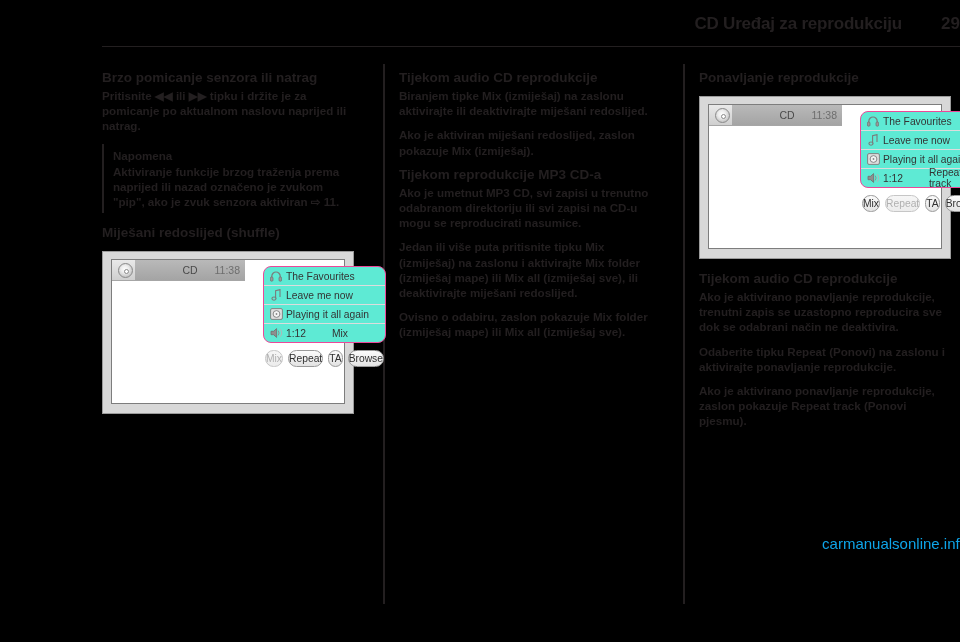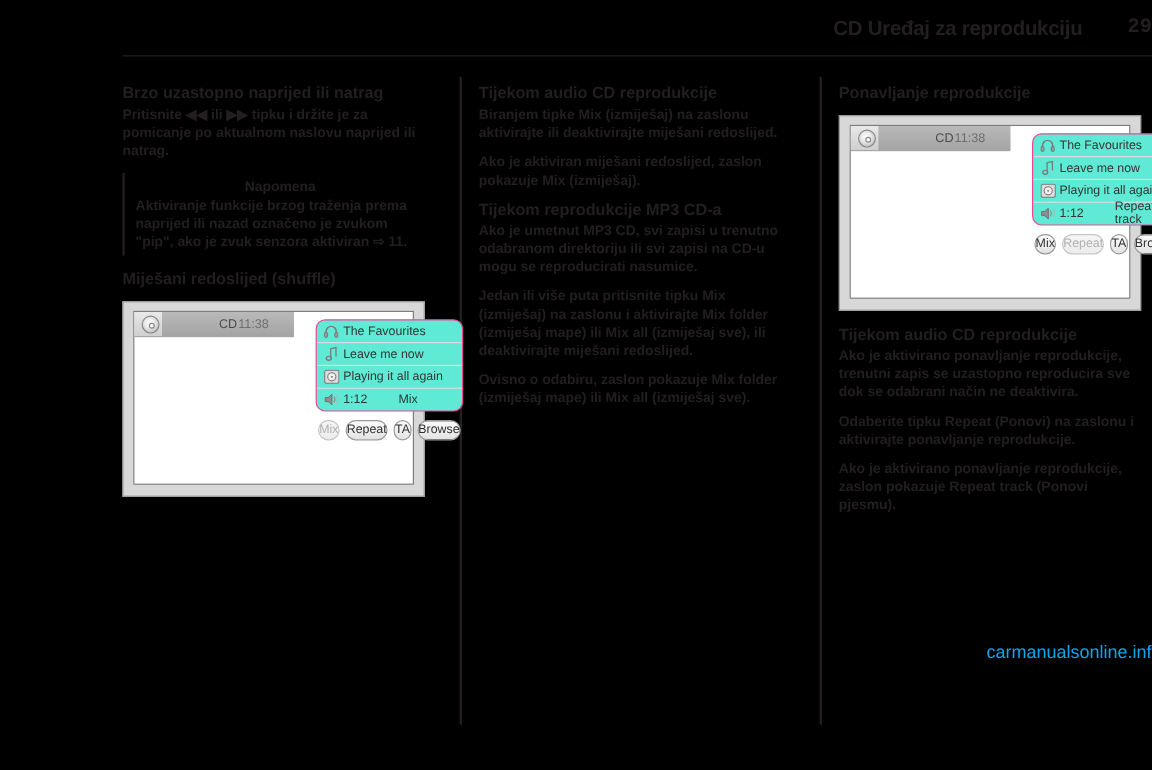--- a/index.html
+++ b/index.html
@@ -37,21 +37,21 @@
     font-weight: bold;
     font-size: 17px;
     color: #231f20;
     letter-spacing: -0.2px;
     white-space: nowrap;
   }
   .header-page-number {
     position: absolute;
     right: 42px;
     top: 0;
-    font-family: Liberation Mono, monospace;
+    font-family: Liberation Sans, sans-serif;
     font-weight: bold;
     font-size: 17px;
     color: #231f20;
   }
   .header-rule {
     position: absolute;
     left: 60px;
     top: 46px;
     width: 866px;
     height: 1px;
@@ -108,21 +108,20 @@
     left: 0; top: 0;
     width: 2px; height: 100%;
     background: #231f20;
   }
   .note-title {
     font-family: "Liberation Sans", sans-serif;
     font-weight: bold;
     font-size: 11.6px;
     line-height: 15px;
     margin: 0 0 1px 0;
-    text-align: center;
   }
   .note-text {
     font-family: "Liberation Sans", sans-serif;
     font-weight: 600;
     font-size: 11.6px;
     line-height: 15.2px;
     margin: 0;
   }
 
   
@@ -186,21 +185,21 @@
     font-family: "Liberation Sans", sans-serif;
     font-size: 10.5px;
     color: #4a4a4a;
     background: linear-gradient(#b9b9b9, #a4a4a4);
     height: 100%;
     line-height: 20px;
     box-sizing: border-box;
   }
   .sh-clock {
     position: absolute;
-    right: 21px;
+    right: 5px;
     font-family: "Liberation Sans", sans-serif;
     font-size: 10.5px;
     color: #6e6e6e;
   }
   .sh-body {
     flex: 1;
     padding: 6px 18px 3px 18px;
     box-sizing: border-box;
     display: flex;
     flex-direction: column;
@@ -285,21 +284,21 @@
   <div class="header">
     <div class="header-title">CD Uređaj za reprodukciju</div>
     <div class="header-page-number">29</div>
   </div>
   <div class="header-rule"></div>
 
   <div class="col-divider d1"></div>
   <div class="col-divider d2"></div>
 
   <div class="col col-1">
-    <h2 class="sect">Brzo uzastopno naprijed ili natrag</h2>
+    <h2 class="sect">Brzo pomicanje senzora ili natrag</h2>
     <p class="body">Pritisnite ◀◀ ili ▶▶ tipku i držite je za pomicanje po aktualnom naslovu naprijed ili natrag.</p>
 
     <div class="note">
       <p class="note-title">Napomena</p>
       <p class="note-text">Aktiviranje funkcije brzog traženja prema naprijed ili nazad označeno je zvukom "pip", ako je zvuk senzora aktiviran ⇨ 11.</p>
     </div>
 
     <h2 class="sect">Miješani redoslijed (shuffle)</h2>
 
     <div class="shot-wrap">

